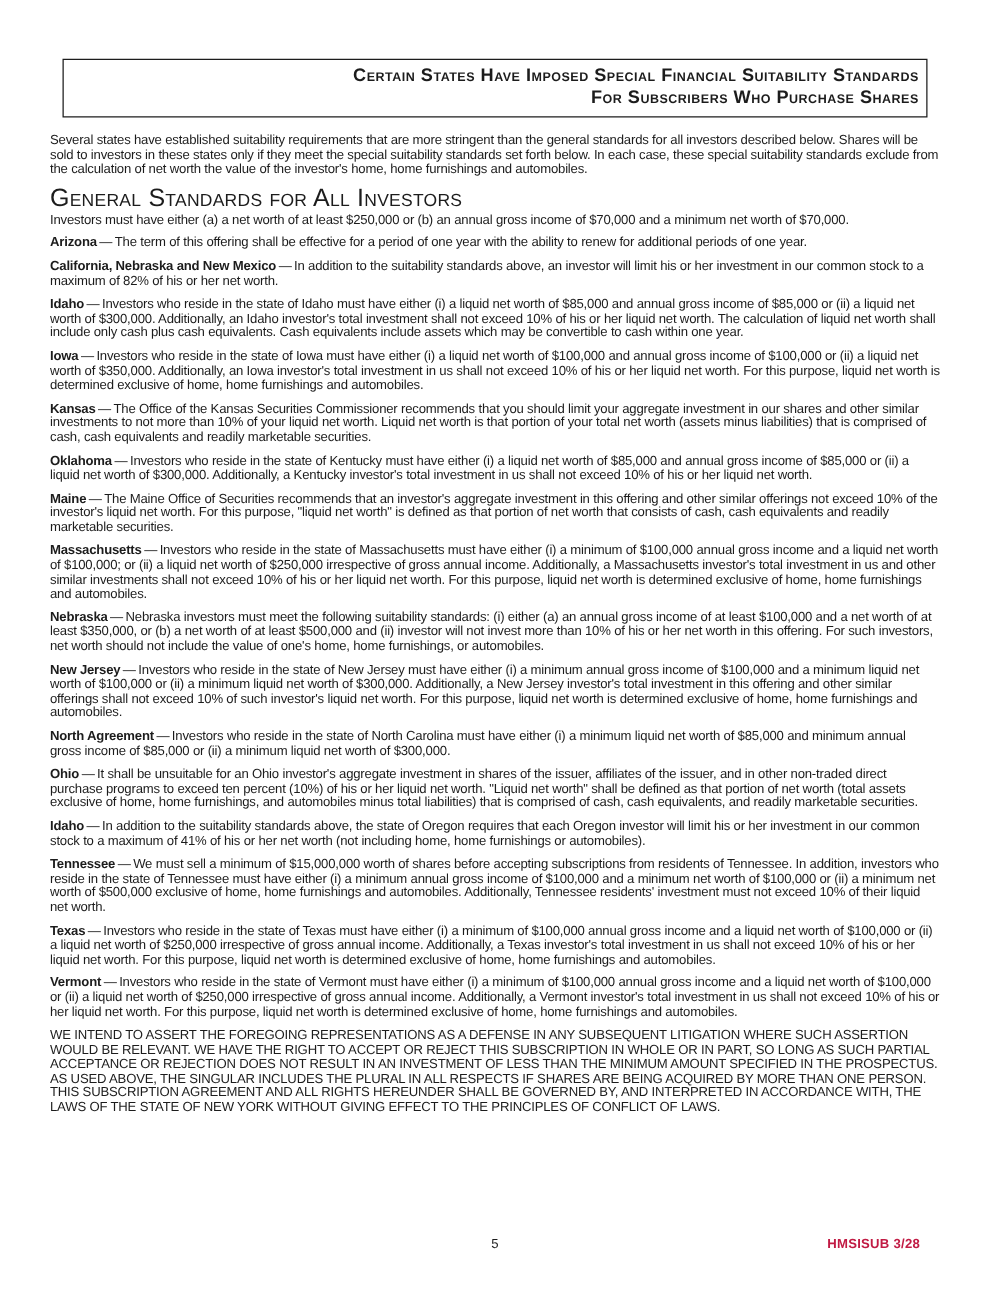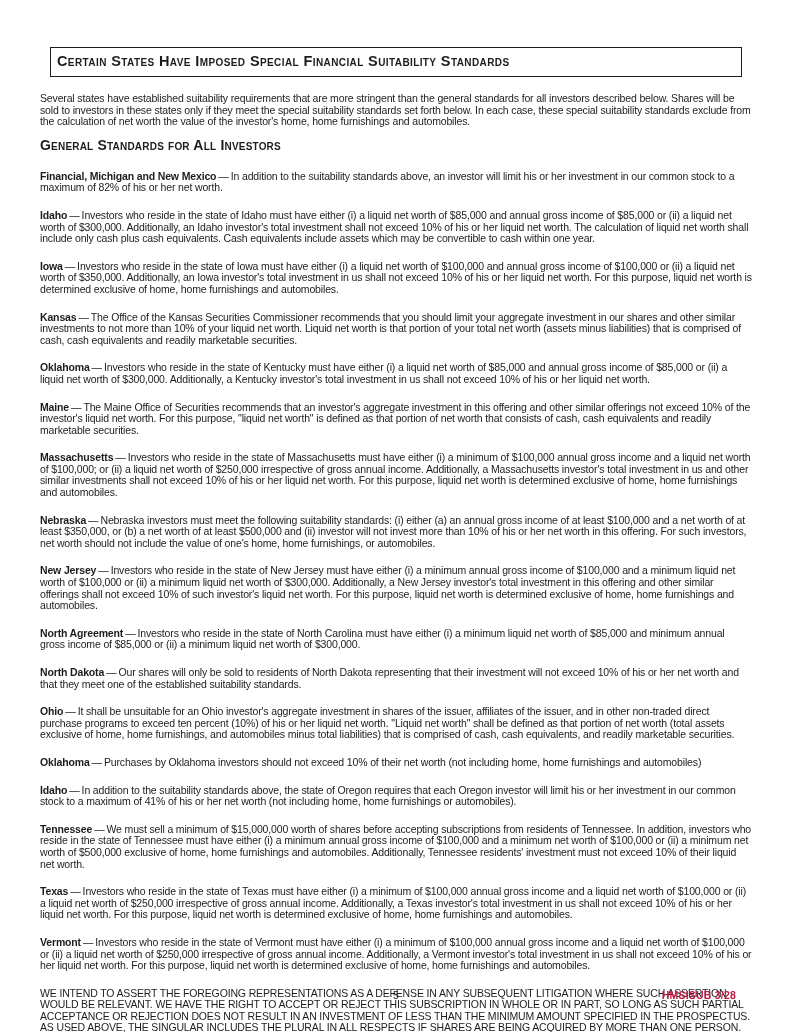--- a/index.html
+++ b/index.html
@@ -13,39 +13,39 @@
     font-size:10.5px;
     line-height:11.6px;
     color:#1c1c1c;
     letter-spacing:-0.15px;
     overflow:hidden;
   }
   .header-box {
     border:1.5px solid #1c1c1c;
     margin:0 10px 13px 10px;
     padding:5px 6px 6px 6px;
-    text-align:left;
+    text-align:right;
   }
   .header-box .box-line {
     font-weight:bold;
     font-variant:small-caps;
     font-size:14.5px;
     line-height:17px;
     letter-spacing:0.4px;
     color:#1c1c1c;
   }
   .section-heading {
-    font-weight:bold;
+    font-weight:normal;
     font-variant:small-caps;
-    font-size:14px;
+    font-size:20px;
     line-height:15px;
     letter-spacing:0.2px;
-    margin:10px 0 18px 0;
+    margin:10px 0 4px 0;
   }
-  .para { margin:16px 0 7px 0; }
+  .para { margin:4px 0 7px 0; }
   .para .lead { font-weight:bold; }
   .para .dash { margin:0 2px; }
   .footer {
     position:absolute;
     top:990px; left:40px; right:40px;
     height:14px;
     font-size:10.5px;
     letter-spacing:0;
   }
   .page-number {
@@ -59,40 +59,41 @@
     letter-spacing:0.2px;
   }
 </style>
 </head>
 <body>
 
 <div class="page">
 
   <div class="header-box">
     <div class="box-line">Certain States Have Imposed Special Financial Suitability Standards</div>
+    <div class="box-line">For Subscribers Who Purchase Shares</div>
   </div>
 
   <p class="para">Several states have established suitability requirements that are more stringent than the general standards for all investors described below. Shares will be sold to investors in these states only if they meet the special suitability standards set forth below. In each case, these special suitability standards exclude from the calculation of net worth the value of the investor's home, home furnishings and automobiles.</p>
 
   <div class="section-heading">General Standards for All Investors</div>
 
   <div id="paragraphs">
-      <p class="para"><span class="lead">Financial, Michigan and New Mexico</span><span class="dash">—</span><span>In addition to the suitability standards above, an investor will limit his or her investment in our common stock to a maximum of 82% of his or her net worth.</span></p>
+      <p class="para"><span>Investors must have either (a) a net worth of at least $250,000 or (b) an annual gross income of $70,000 and a minimum net worth of $70,000.</span></p>
+      <p class="para"><span class="lead">Arizona</span><span class="dash">—</span><span>The term of this offering shall be effective for a period of one year with the ability to renew for additional periods of one year.</span></p>
+      <p class="para"><span class="lead">California, Nebraska and New Mexico</span><span class="dash">—</span><span>In addition to the suitability standards above, an investor will limit his or her investment in our common stock to a maximum of 82% of his or her net worth.</span></p>
       <p class="para"><span class="lead">Idaho</span><span class="dash">—</span><span>Investors who reside in the state of Idaho must have either (i) a liquid net worth of $85,000 and annual gross income of $85,000 or (ii) a liquid net worth of $300,000. Additionally, an Idaho investor's total investment shall not exceed 10% of his or her liquid net worth. The calculation of liquid net worth shall include only cash plus cash equivalents. Cash equivalents include assets which may be convertible to cash within one year.</span></p>
       <p class="para"><span class="lead">Iowa</span><span class="dash">—</span><span>Investors who reside in the state of Iowa must have either (i) a liquid net worth of $100,000 and annual gross income of $100,000 or (ii) a liquid net worth of $350,000. Additionally, an Iowa investor's total investment in us shall not exceed 10% of his or her liquid net worth. For this purpose, liquid net worth is determined exclusive of home, home furnishings and automobiles.</span></p>
       <p class="para"><span class="lead">Kansas</span><span class="dash">—</span><span>The Office of the Kansas Securities Commissioner recommends that you should limit your aggregate investment in our shares and other similar investments to not more than 10% of your liquid net worth. Liquid net worth is that portion of your total net worth (assets minus liabilities) that is comprised of cash, cash equivalents and readily marketable securities.</span></p>
       <p class="para"><span class="lead">Oklahoma</span><span class="dash">—</span><span>Investors who reside in the state of Kentucky must have either (i) a liquid net worth of $85,000 and annual gross income of $85,000 or (ii) a liquid net worth of $300,000. Additionally, a Kentucky investor's total investment in us shall not exceed 10% of his or her liquid net worth.</span></p>
       <p class="para"><span class="lead">Maine</span><span class="dash">—</span><span>The Maine Office of Securities recommends that an investor's aggregate investment in this offering and other similar offerings not exceed 10% of the investor's liquid net worth. For this purpose, "liquid net worth" is defined as that portion of net worth that consists of cash, cash equivalents and readily marketable securities.</span></p>
       <p class="para"><span class="lead">Massachusetts</span><span class="dash">—</span><span>Investors who reside in the state of Massachusetts must have either (i) a minimum of $100,000 annual gross income and a liquid net worth of $100,000; or (ii) a liquid net worth of $250,000 irrespective of gross annual income. Additionally, a Massachusetts investor's total investment in us and other similar investments shall not exceed 10% of his or her liquid net worth. For this purpose, liquid net worth is determined exclusive of home, home furnishings and automobiles.</span></p>
       <p class="para"><span class="lead">Nebraska</span><span class="dash">—</span><span>Nebraska investors must meet the following suitability standards: (i) either (a) an annual gross income of at least $100,000 and a net worth of at least $350,000, or (b) a net worth of at least $500,000 and (ii) investor will not invest more than 10% of his or her net worth in this offering. For such investors, net worth should not include the value of one's home, home furnishings, or automobiles.</span></p>
       <p class="para"><span class="lead">New Jersey</span><span class="dash">—</span><span>Investors who reside in the state of New Jersey must have either (i) a minimum annual gross income of $100,000 and a minimum liquid net worth of $100,000 or (ii) a minimum liquid net worth of $300,000. Additionally, a New Jersey investor's total investment in this offering and other similar offerings shall not exceed 10% of such investor's liquid net worth. For this purpose, liquid net worth is determined exclusive of home, home furnishings and automobiles.</span></p>
       <p class="para"><span class="lead">North Agreement</span><span class="dash">—</span><span>Investors who reside in the state of North Carolina must have either (i) a minimum liquid net worth of $85,000 and minimum annual gross income of $85,000 or (ii) a minimum liquid net worth of $300,000.</span></p>
-      <p class="para"><span class="lead">North Dakota</span><span class="dash">—</span><span>Our shares will only be sold to residents of North Dakota representing that their investment will not exceed 10% of his or her net worth and that they meet one of the established suitability standards.</span></p>
       <p class="para"><span class="lead">Ohio</span><span class="dash">—</span><span>It shall be unsuitable for an Ohio investor's aggregate investment in shares of the issuer, affiliates of the issuer, and in other non-traded direct purchase programs to exceed ten percent (10%) of his or her liquid net worth. "Liquid net worth" shall be defined as that portion of net worth (total assets exclusive of home, home furnishings, and automobiles minus total liabilities) that is comprised of cash, cash equivalents, and readily marketable securities.</span></p>
-      <p class="para"><span class="lead">Oklahoma</span><span class="dash">—</span><span>Purchases by Oklahoma investors should not exceed 10% of their net worth (not including home, home furnishings and automobiles)</span></p>
       <p class="para"><span class="lead">Idaho</span><span class="dash">—</span><span>In addition to the suitability standards above, the state of Oregon requires that each Oregon investor will limit his or her investment in our common stock to a maximum of 41% of his or her net worth (not including home, home furnishings or automobiles).</span></p>
       <p class="para"><span class="lead">Tennessee</span><span class="dash">—</span><span>We must sell a minimum of $15,000,000 worth of shares before accepting subscriptions from residents of Tennessee. In addition, investors who reside in the state of Tennessee must have either (i) a minimum annual gross income of $100,000 and a minimum net worth of $100,000 or (ii) a minimum net worth of $500,000 exclusive of home, home furnishings and automobiles. Additionally, Tennessee residents' investment must not exceed 10% of their liquid net worth.</span></p>
       <p class="para"><span class="lead">Texas</span><span class="dash">—</span><span>Investors who reside in the state of Texas must have either (i) a minimum of $100,000 annual gross income and a liquid net worth of $100,000 or (ii) a liquid net worth of $250,000 irrespective of gross annual income. Additionally, a Texas investor's total investment in us shall not exceed 10% of his or her liquid net worth. For this purpose, liquid net worth is determined exclusive of home, home furnishings and automobiles.</span></p>
       <p class="para"><span class="lead">Vermont</span><span class="dash">—</span><span>Investors who reside in the state of Vermont must have either (i) a minimum of $100,000 annual gross income and a liquid net worth of $100,000 or (ii) a liquid net worth of $250,000 irrespective of gross annual income. Additionally, a Vermont investor's total investment in us shall not exceed 10% of his or her liquid net worth. For this purpose, liquid net worth is determined exclusive of home, home furnishings and automobiles.</span></p>
       <p class="para"><span>WE INTEND TO ASSERT THE FOREGOING REPRESENTATIONS AS A DEFENSE IN ANY SUBSEQUENT LITIGATION WHERE SUCH ASSERTION WOULD BE RELEVANT. WE HAVE THE RIGHT TO ACCEPT OR REJECT THIS SUBSCRIPTION IN WHOLE OR IN PART, SO LONG AS SUCH PARTIAL ACCEPTANCE OR REJECTION DOES NOT RESULT IN AN INVESTMENT OF LESS THAN THE MINIMUM AMOUNT SPECIFIED IN THE PROSPECTUS. AS USED ABOVE, THE SINGULAR INCLUDES THE PLURAL IN ALL RESPECTS IF SHARES ARE BEING ACQUIRED BY MORE THAN ONE PERSON. THIS SUBSCRIPTION AGREEMENT AND ALL RIGHTS HEREUNDER SHALL BE GOVERNED BY, AND INTERPRETED IN ACCORDANCE WITH, THE LAWS OF THE STATE OF NEW YORK WITHOUT GIVING EFFECT TO THE PRINCIPLES OF CONFLICT OF LAWS.</span></p>
     </div>
 
   <div class="footer">
     <div class="page-number">5</div>
     <div class="doc-code">HMSISUB 3/28</div>

